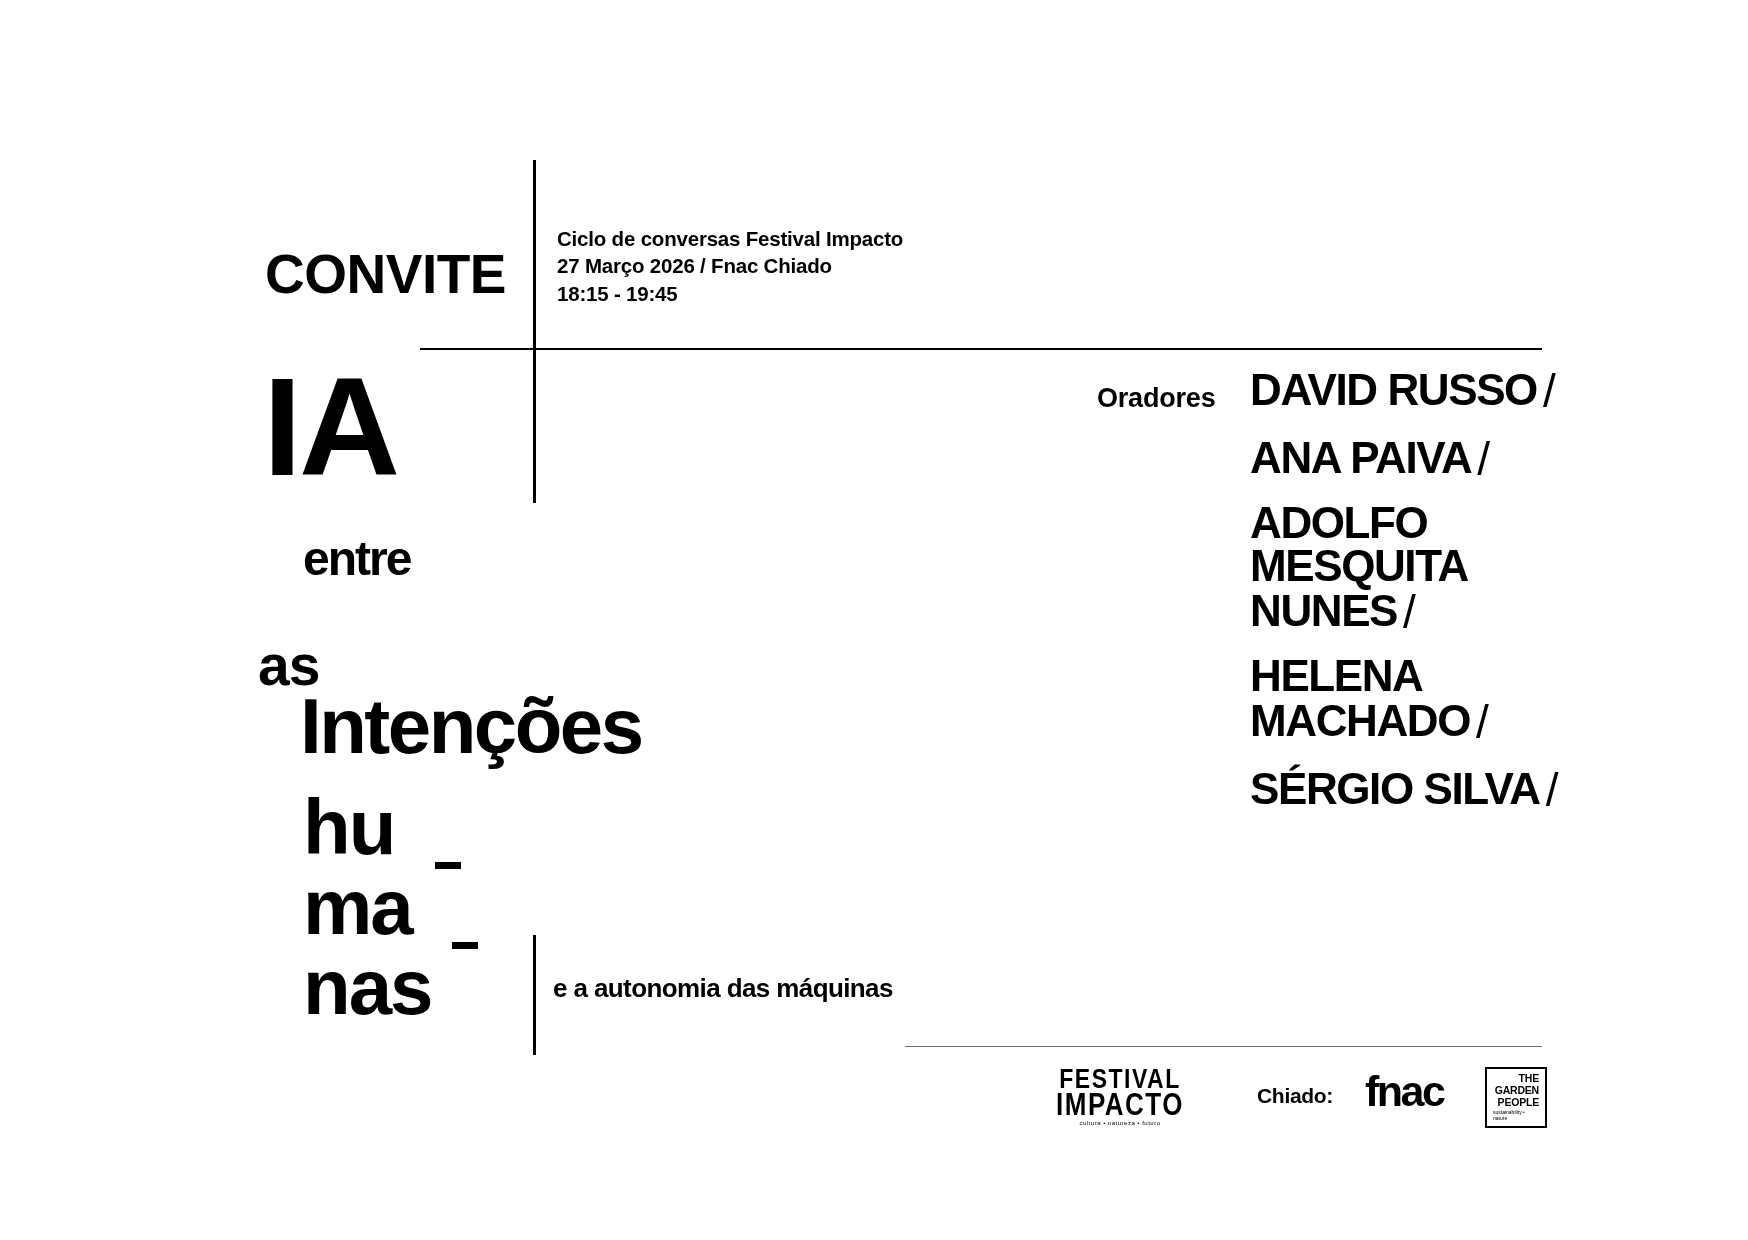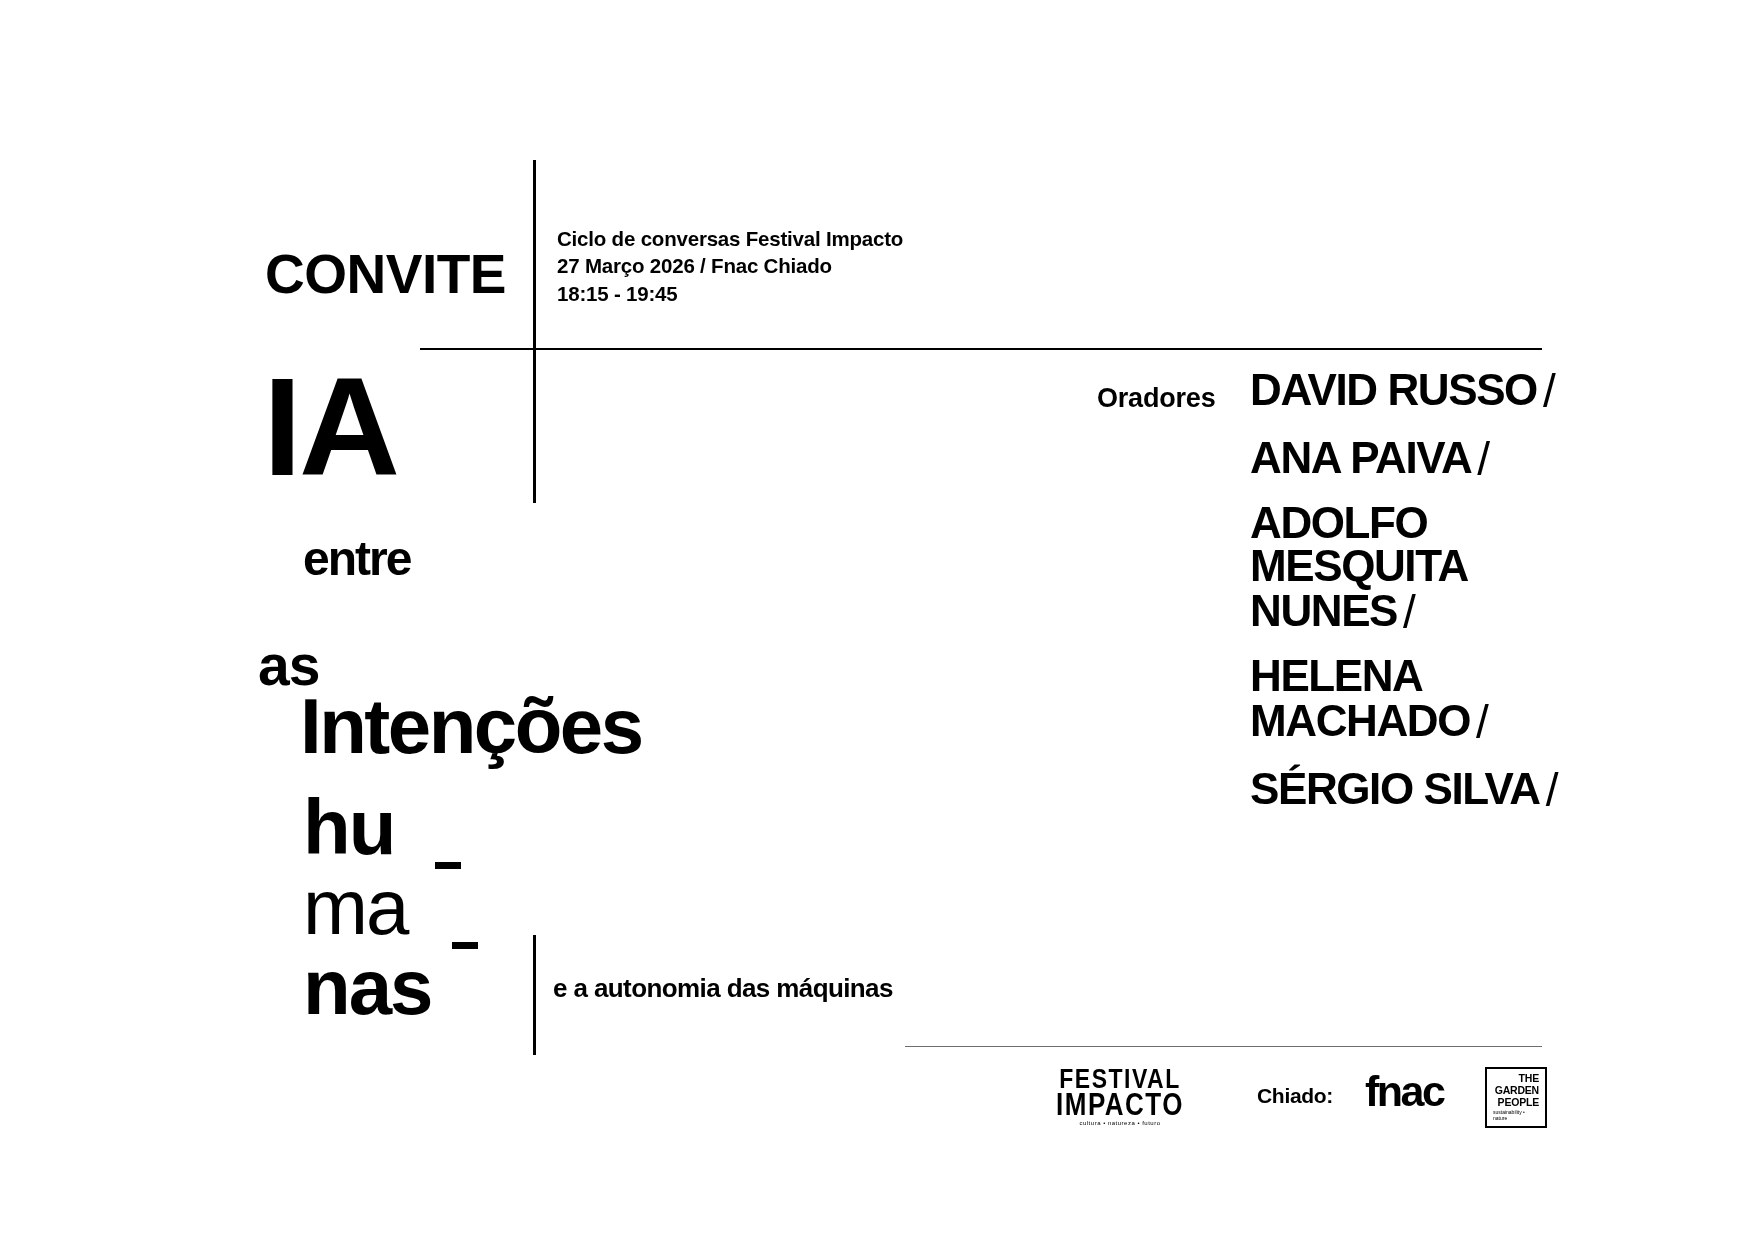--- a/index.html
+++ b/index.html
@@ -116,21 +116,21 @@
     font-size: 78px;
     font-weight: bold;
     line-height: 0.9;
     letter-spacing: -2px;
     text-align: right;
   }
   .hl-ma {
     left: 303px;
     top: 872px;
     font-size: 78px;
-    font-weight: normal;
+    font-weight: bold;
     line-height: 0.9;
     letter-spacing: -2px;
   }
   .hl-nas {
     left: 303px;
     top: 952px;
     font-size: 78px;
     font-weight: bold;
     line-height: 0.9;
     letter-spacing: -2px;

